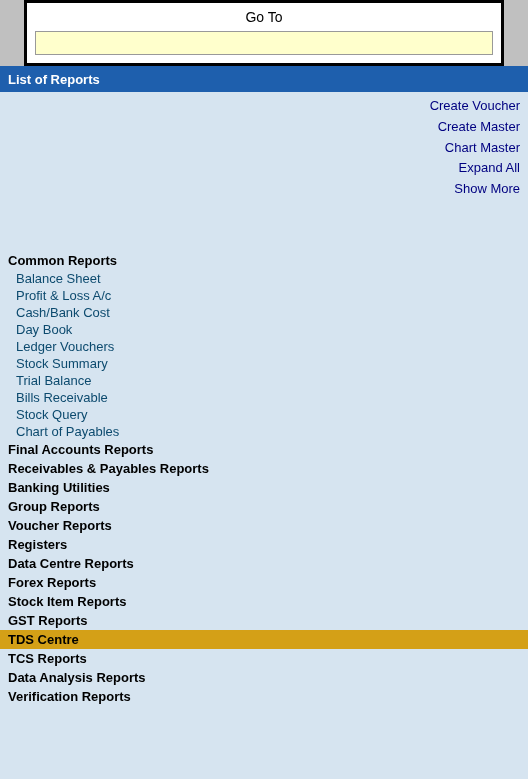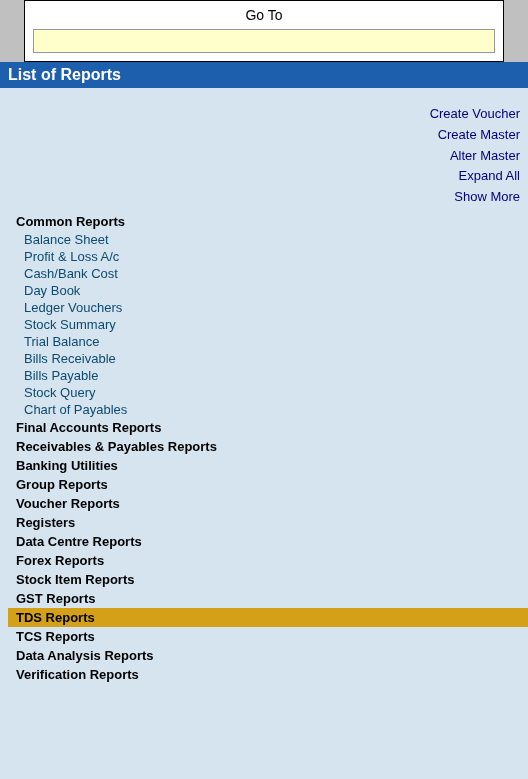--- a/index.html
+++ b/index.html
@@ -22,21 +22,21 @@
       background: #c0c0c0;
       display: flex;
       flex-direction: column;
       align-items: center;
     }
 
     
     .goto-section {
       width: 480px;
       background: #ffffff;
-      border: 1px solid #000000;
+      border: 3px solid #000000;
       padding: 6px 8px 8px 8px;
       margin-top: 0;
     }
 
     .goto-title {
       text-align: center;
       font-size: 14px;
       font-weight: normal;
       color: #000;
       margin-bottom: 6px;
@@ -58,49 +58,50 @@
       flex: 1;
       background: #d6e4f0;
       display: flex;
       flex-direction: column;
     }
 
     
     .list-header {
       background: #1e5fad;
       color: #ffffff;
-      font-size: 16px;
+      font-size: 13px;
       font-weight: bold;
       padding: 4px 8px;
       height: 26px;
       display: flex;
       align-items: center;
     }
 
     
     .actions-area {
       display: flex;
       flex-direction: column;
       align-items: flex-end;
-      padding: 16px 8px 2px 8px;
+      padding: 4px 8px 2px 8px;
     }
 
     .action-link {
       color: #000080;
       font-size: 13px;
       cursor: pointer;
       line-height: 1.6;
       text-decoration: none;
     }
 
     
     .reports-list {
       flex: 1;
-      padding: 2px 0 0 8px;
+      padding: 2px 0 0 0;
       overflow-y: auto;
+      margin-top: 47px;
     }
 
     .section-header {
       font-size: 13px;
       font-weight: bold;
       color: #000;
       padding: 2px 8px;
       cursor: pointer;
     }
 
@@ -132,48 +133,47 @@
 
   <div class="main-panel">
 
     <div class="list-header">
       <span>List of Reports</span>
     </div>
 
     <div class="actions-area">
       <a class="action-link">Create Voucher</a>
       <a class="action-link">Create Master</a>
-      <a class="action-link">Alter Master</a>
+      <a class="action-link">Chart Master</a>
       <a class="action-link">Expand All</a>
       <a class="action-link">Show More</a>
     </div>
 
     <div class="reports-list" id="reports-list">
     <div class="section-header">Common Reports</div>
         <div class="section-item">Balance Sheet</div>
         <div class="section-item">Profit &amp; Loss A/c</div>
         <div class="section-item">Cash/Bank Cost</div>
         <div class="section-item">Day Book</div>
         <div class="section-item">Ledger Vouchers</div>
         <div class="section-item">Stock Summary</div>
         <div class="section-item">Trial Balance</div>
         <div class="section-item">Bills Receivable</div>
-        <div class="section-item">Bills Payable</div>
         <div class="section-item">Stock Query</div>
         <div class="section-item">Chart of Payables</div>
         <div class="section-header">Final Accounts Reports</div>
         <div class="section-header">Receivables &amp; Payables Reports</div>
         <div class="section-header">Banking Utilities</div>
         <div class="section-header">Group Reports</div>
         <div class="section-header">Voucher Reports</div>
         <div class="section-header">Registers</div>
         <div class="section-header">Data Centre Reports</div>
         <div class="section-header">Forex Reports</div>
         <div class="section-header">Stock Item Reports</div>
         <div class="section-header">GST Reports</div>
-        <div class="highlighted">TDS Reports</div>
+        <div class="highlighted">TDS Centre</div>
         <div class="section-header">TCS Reports</div>
         <div class="section-header">Data Analysis Reports</div>
         <div class="section-header">Verification Reports</div>
       </div>
 
   </div>
 </div>
 
 </body></html>

